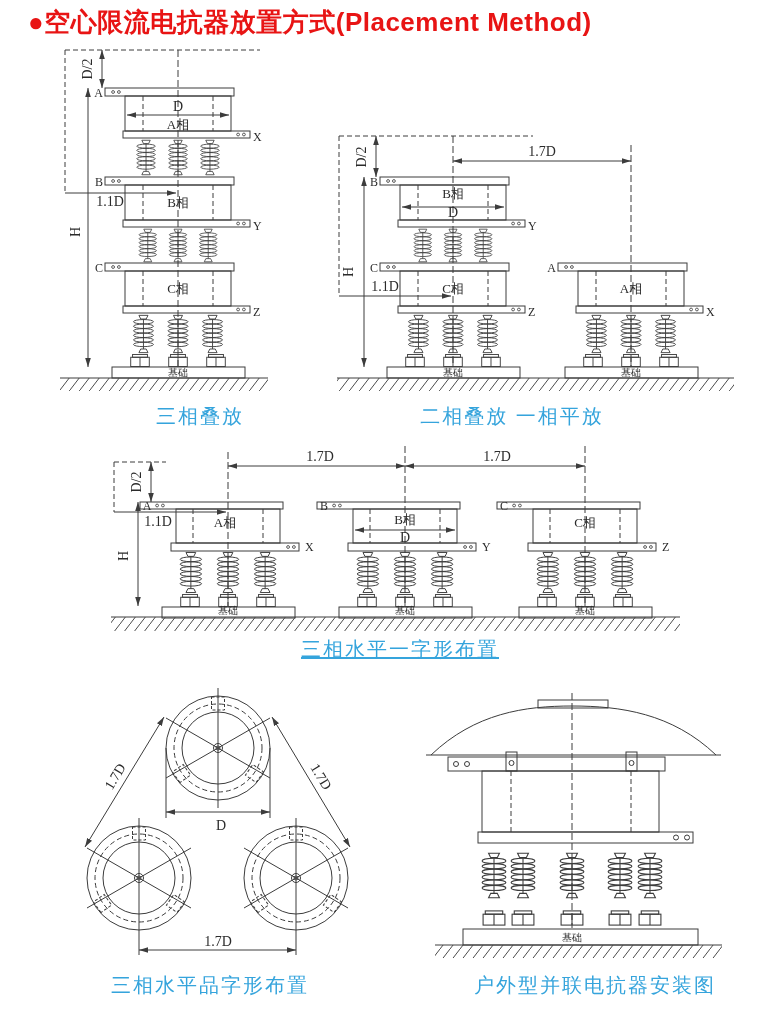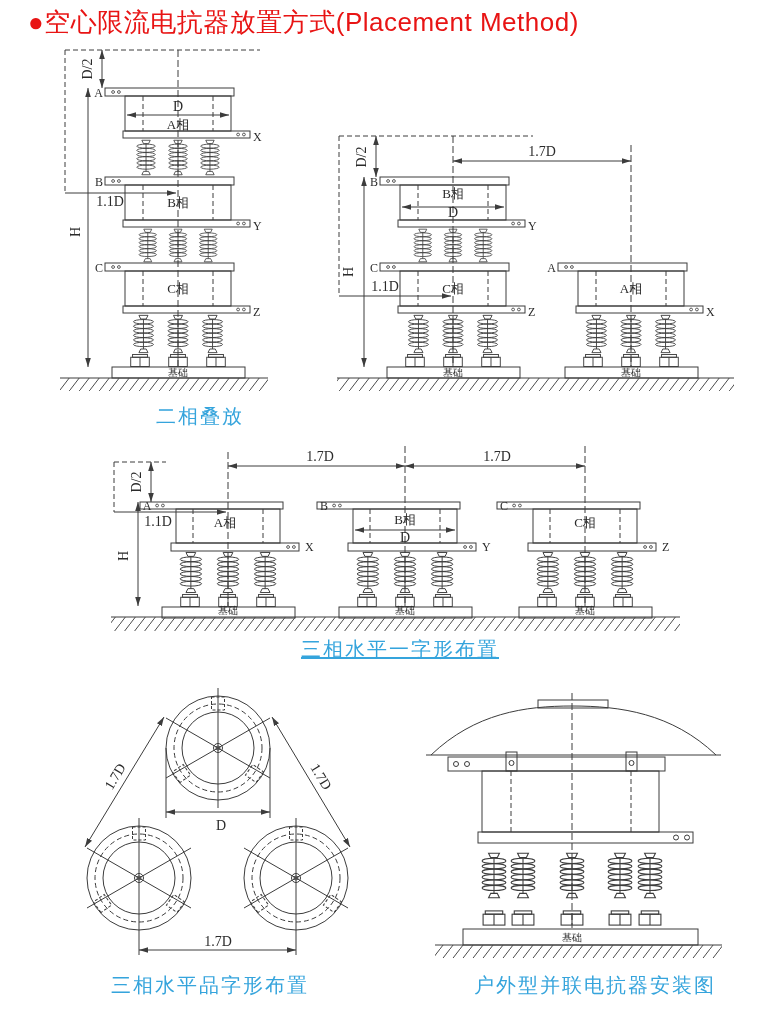--- a/index.html
+++ b/index.html
@@ -1,18 +1,18 @@
 <!DOCTYPE html>
 <html><head>
 <meta charset="utf-8">
 <style>
   html,body{margin:0;padding:0;background:#fff;}
   .page{position:relative;width:759px;height:1011px;background:#ffffff;overflow:hidden;
         font-family:"Liberation Sans","DejaVu Sans",sans-serif;}
-  .title{position:absolute;left:28px;top:5px;font-size:26px;font-weight:400;
+  .title{position:absolute;left:28px;top:5px;font-size:26px;font-weight:700;
          color:#e81414;letter-spacing:0.5px;white-space:nowrap;}
   .caption{position:absolute;font-size:20px;color:#35a4dc;text-align:center;
            letter-spacing:2px;white-space:nowrap;}
   .cap1{left:80px;top:403px;width:240px;}
   .cap2{left:362px;top:403px;width:300px;}
   .cap3{left:280px;top:636px;width:240px;text-decoration:underline;}
   .cap4{left:90px;top:972px;width:240px;}
   .cap5{left:445px;top:972px;width:300px;}
   svg.dwg{position:absolute;left:0;top:0;}
   .ln{stroke:#3c3c3c;fill:none;stroke-width:1;}
@@ -289,18 +289,19 @@
       <use href="#sym-foot" x="560" y="908" width="24" height="20"></use>
       <use href="#sym-foot" x="608" y="908" width="24" height="20"></use>
       <use href="#sym-foot" x="638" y="908" width="24" height="20"></use>
       <rect class="ln" x="463" y="929" width="235" height="16"></rect>
       <line class="ln" x1="435" y1="945" x2="722" y2="945"></line>
       <rect x="435" y="945" width="287" height="13" fill="url(#hatch)" stroke="none"></rect>
       <text class="fd" x="572" y="941" text-anchor="middle" font-size="11">基础</text>
     </g>
   </svg>
 
-  <div class="caption cap1">二相叠放</div>
+  <div class="caption cap1">三相叠放</div>
+  <div class="caption cap2">二相叠放 一相平放</div>
   <div class="caption cap3">三相水平一字形布置</div>
   <div class="caption cap4">三相水平品字形布置</div>
   <div class="caption cap5">户外型并联电抗器安装图</div>
 
 </div>
 
 </body></html>

